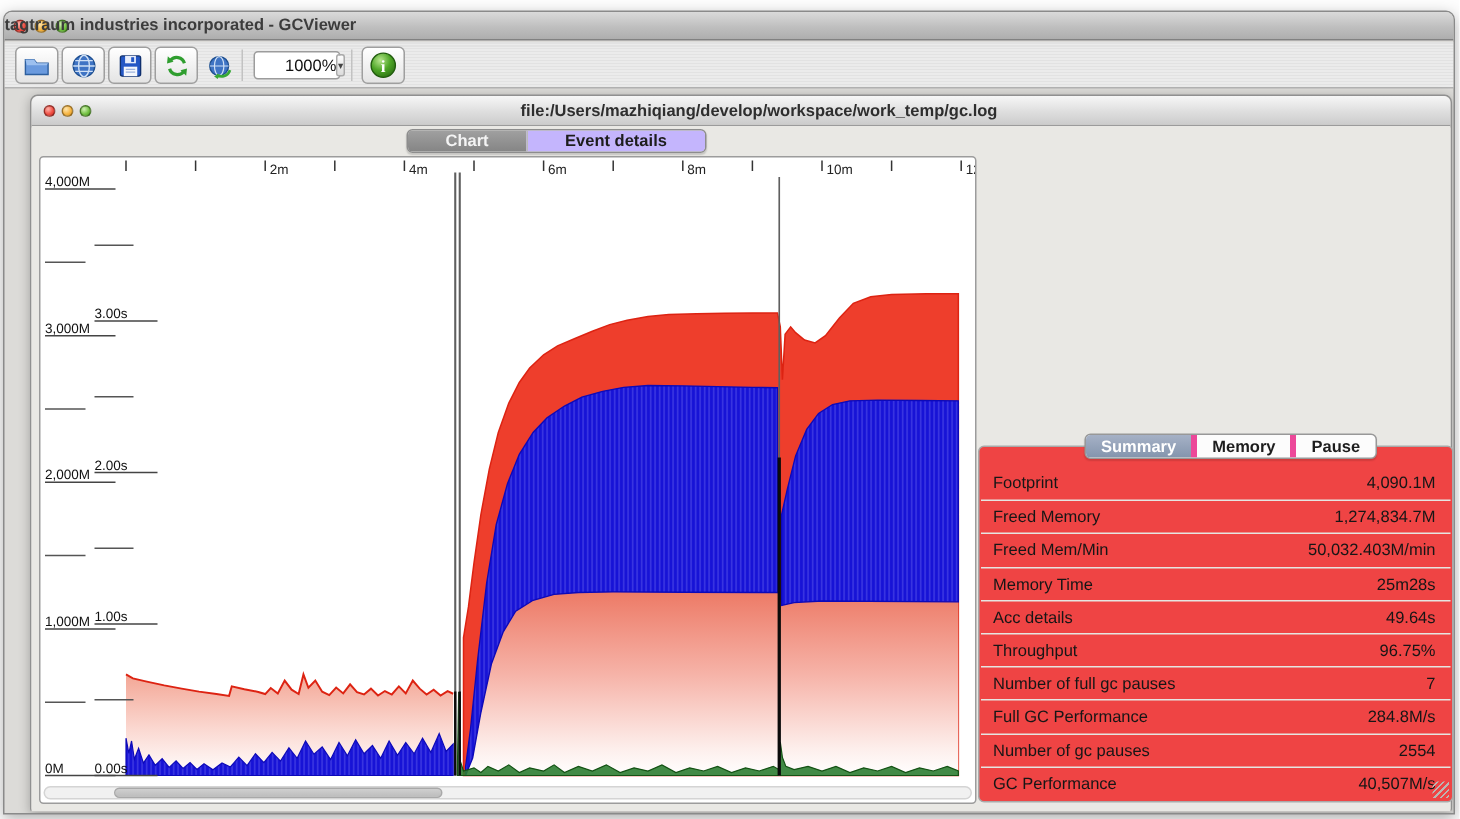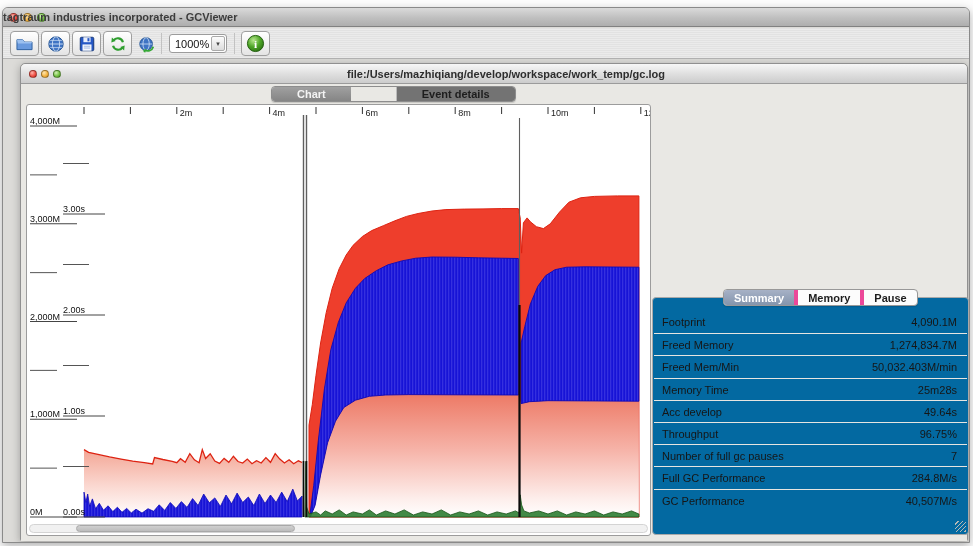--- a/index.html
+++ b/index.html
@@ -21,58 +21,58 @@
   .light.green { background:radial-gradient(circle at 35% 30%, #d2f0b4, #6fbf3e 60%, #4f9427); }
 
   .toolbar { position:absolute; left:0; top:20px; width:100%; height:31px;
     background:repeating-linear-gradient(0deg,#ebebeb 0 1px,#e2e2e2 1px 2px); border-bottom:1px solid #b3b3b3; }
   .tb-btn { position:absolute; top:3px; width:29px; height:25px; border:1px solid #9f9f9f; border-radius:4px;
     background:linear-gradient(#ffffff,#e4e4e4); display:flex; align-items:center; justify-content:center; }
   .tb-plain { position:absolute; top:4px; width:26px; height:23px; display:flex; align-items:center; justify-content:center; }
   .tb-sep { position:absolute; top:5px; width:1px; height:21px; background:#c2c2c2; }
   .combo { position:absolute; left:166px; top:6px; width:58px; height:19px; background:#fff;
     border:1px solid #9c9c9c; border-radius:3px; font-size:11px; display:flex; align-items:center; }
-  .combo .val { flex:1; padding-left:5px; color:#111; }
+  .combo .val { flex:1; padding-left:20px; color:#111; }
   .combo .combo-btn { width:14px; height:15px; margin-right:1px; border:1px solid #aaa; border-radius:2px;
     background:linear-gradient(#fcfcfc,#dcdcdc); font-size:7px; color:#444; display:flex; align-items:center; justify-content:center; }
 
   .doc-window { position:absolute; left:17px; top:55px; width:948px; height:478px;
     border:1px solid #909090; border-radius:5px 5px 2px 2px; background:#e9e8e4; box-shadow:0 2px 8px rgba(0,0,0,.28); }
   .doc-titlebar { position:absolute; left:0; top:0; width:100%; height:20px; border-radius:5px 5px 0 0;
     background:linear-gradient(#f7f7f7,#dedede 55%,#cccccc); border-bottom:1px solid #9b9b9b; }
   .doc-titlebar .title { position:absolute; left:0; right:0; top:0; height:20px; line-height:20px;
     text-align:center; font-size:11px; font-weight:700; color:#2e2e2e;padding-left:24px; }
   .doc-lights { position:absolute; left:8px; top:6px; display:flex; gap:4px; }
   .doc-lights .light { width:8px; height:8px; }
   .doc-body { position:absolute; left:0; top:21px; width:946px; height:456px; background:#e9e8e4; }
 
   .chart-tabs { position:absolute; left:250px; top:1px; height:16px; display:flex;
     border:1px solid #8d8d8d; border-radius:4px; overflow:hidden; font-size:11px; font-weight:700;
     box-shadow:0 1px 1px rgba(0,0,0,.15); z-index:5; }
   .chart-tabs .tab { padding:0 25px; line-height:15px; }
   .tab.sel { background:linear-gradient(#a0a0a0,#858585); color:#f4f4f4; }
-  .tab.unsel { background:#737373; color:#1d1d1d; border-left:1px solid #bbb;margin-left:45px; }
+  .tab.unsel { background:#c4b5fd; color:#1d1d1d; border-left:1px solid #bbb; }
 
   .chart-panel { position:absolute; left:5px; top:19px; width:625px; height:432px;
     background:#fff; border:1px solid #9c9c9c; border-radius:3px; overflow:hidden;text-decoration:underline; }
   .chart-panel svg { position:absolute; left:0; top:0; }
   .hscroll { position:absolute; left:2px; bottom:2px; width:619px; height:9px;
     background:#f1f1f1; border:1px solid #d4d4d4; border-radius:5px; }
   .hthumb { position:absolute; left:46px; top:0; width:219px; height:7px; background:linear-gradient(#cfcfcf,#bdbdbd);
     border:1px solid #a8a8a8; border-radius:5px; }
 
   .summary-tabs { position:absolute; left:702px; top:204px; height:17px; display:flex;
     border:1px solid #989898; border-radius:4px; overflow:hidden; font-size:11px; font-weight:700;
     box-shadow:0 1px 1px rgba(0,0,0,.12); z-index:6; background:#fcfcfc; }
   .summary-tabs .stab { padding:0 10px; line-height:16px; color:#1d1d1d; border-left:4px solid #ec4899; }
   .summary-tabs .stab:first-child { border-left:none; }
   .summary-tabs .stab.sel { background:linear-gradient(#a6b1c6,#8success495ad); background:linear-gradient(#a6b1c6,#8495ad); color:#fff; }
 
   .summary-panel { position:absolute; left:631px; top:212px; width:317px; height:238px;
-    background:#0369a1; border:1px solid #a9a9a9; border-radius:4px; }
+    background:#ef4444; border:1px solid #a9a9a9; border-radius:4px; }
   .summary-rows { position:absolute; left:1px; right:1px; top:13px; }
   .srow { height:22.2px; line-height:22.2px; font-size:11px; color:#161616; position:relative; border-top:1px solid #e6e5e1; }
   .srow:first-child { border-top:none; }
   .srow .lbl { position:absolute; left:8px; }
   .srow .val { position:absolute; right:10px; }
   .grip { position:absolute; right:2px; bottom:2px; width:11px; height:11px;
     background:repeating-linear-gradient(135deg,transparent 0 2px,#b9b8b4 2px 3px); }
 </style>
 </head>
 <body>
@@ -278,36 +278,40 @@
               </div>
               <div class="srow">
                 <span class="lbl">Freed Mem/Min</span>
                 <span class="val">50,032.403M/min</span>
               </div>
               <div class="srow">
                 <span class="lbl">Memory Time</span>
                 <span class="val">25m28s</span>
               </div>
               <div class="srow">
-                <span class="lbl">Acc develop</span>
+                <span class="lbl">Acc details</span>
                 <span class="val">49.64s</span>
               </div>
               <div class="srow">
                 <span class="lbl">Throughput</span>
                 <span class="val">96.75%</span>
               </div>
               <div class="srow">
                 <span class="lbl">Number of full gc pauses</span>
                 <span class="val">7</span>
               </div>
               <div class="srow">
                 <span class="lbl">Full GC Performance</span>
                 <span class="val">284.8M/s</span>
               </div>
               <div class="srow">
+                <span class="lbl">Number of gc pauses</span>
+                <span class="val">2554</span>
+              </div>
+              <div class="srow">
                 <span class="lbl">GC Performance</span>
                 <span class="val">40,507M/s</span>
               </div>
             </div>
           <div class="grip"></div>
         </div>
 
       </div>
     </div>
 

